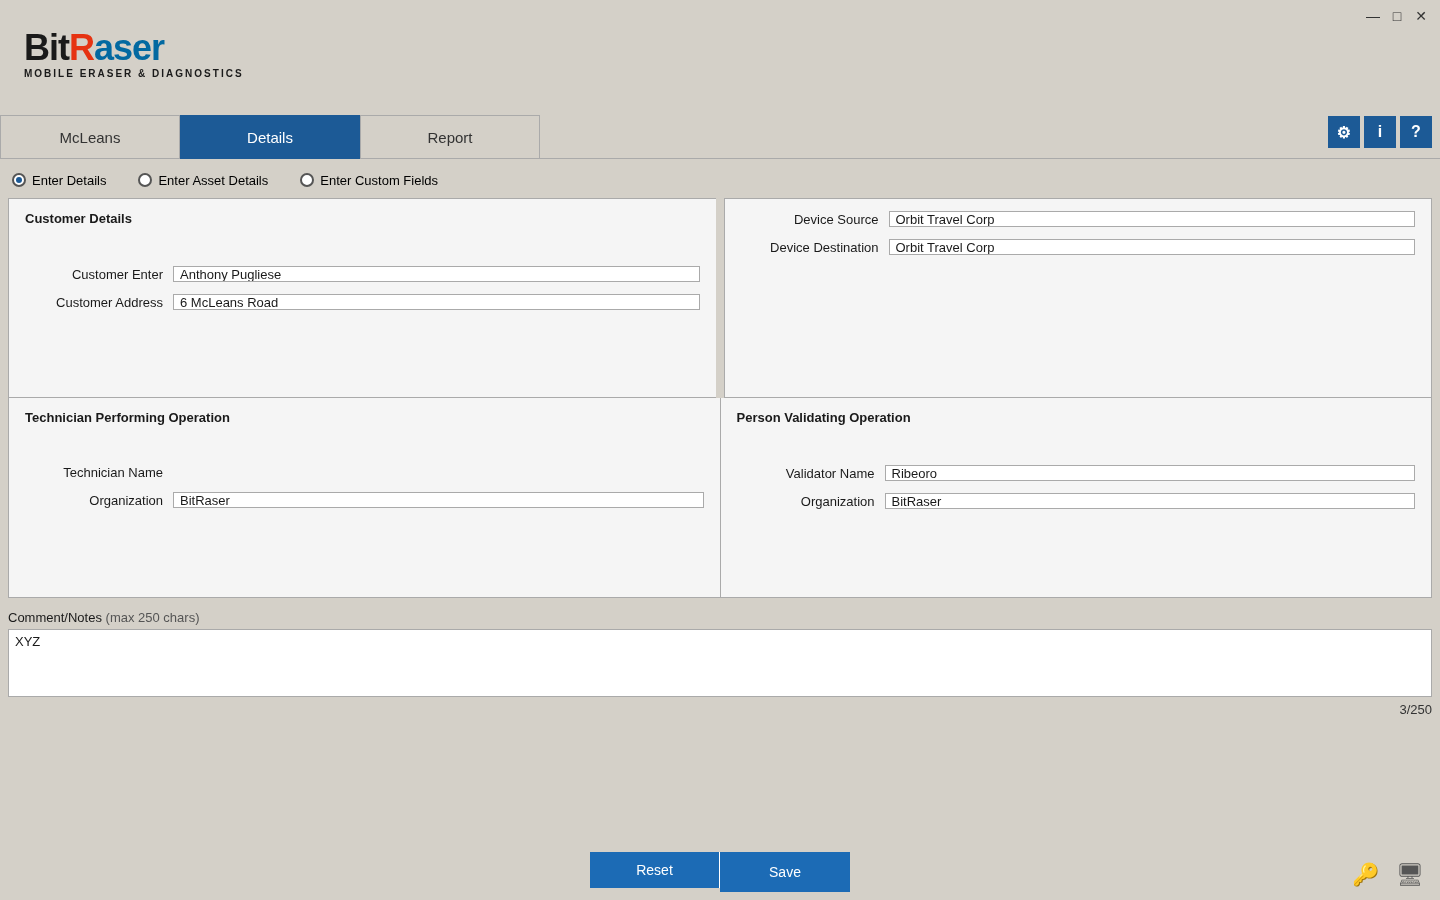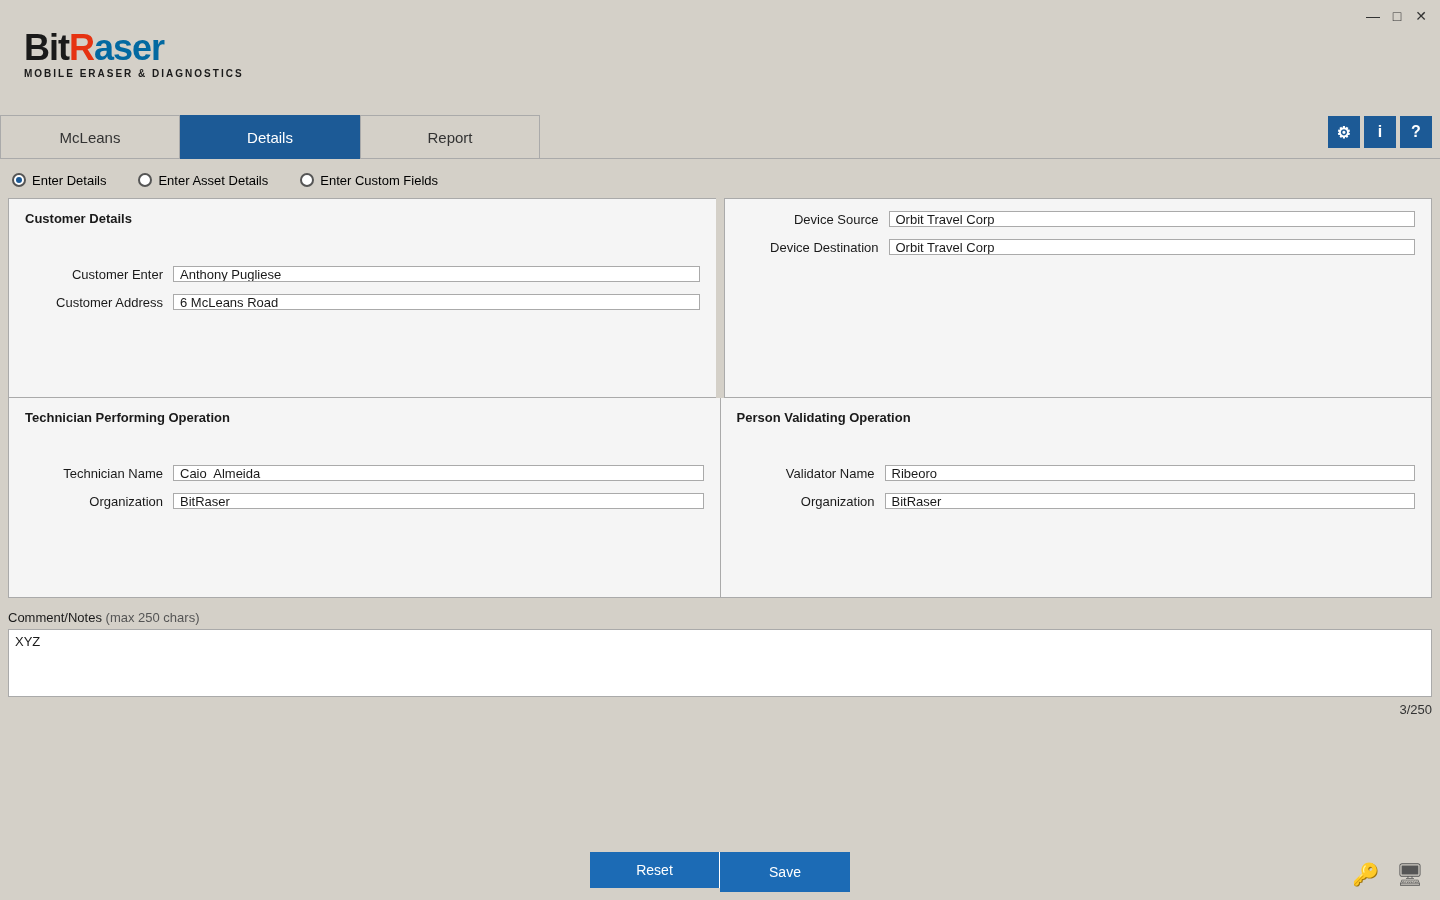--- a/index.html
+++ b/index.html
@@ -363,21 +363,20 @@
       </div>
     </div>
   </div>
 
   <div class="panels-row2">
 
     <div class="panel panel-left" style="min-height: 200px; border-top: none;">
       <div class="panel-title">Technician Performing Operation</div>
       <div class="field-row">
         <div class="field-label">Technician Name</div>
-        <input type="text" class="field-input" value="Caio  Almeida" style="">
       </div>
       <div class="field-row">
         <div class="field-label">Organization</div>
         <input type="text" class="field-input" value="BitRaser" style="">
       </div>
     </div>
 
     <div class="panel" style="min-height: 200px; border-top: none;">
       <div class="panel-title">Person Validating Operation</div>
       <div class="field-row">

